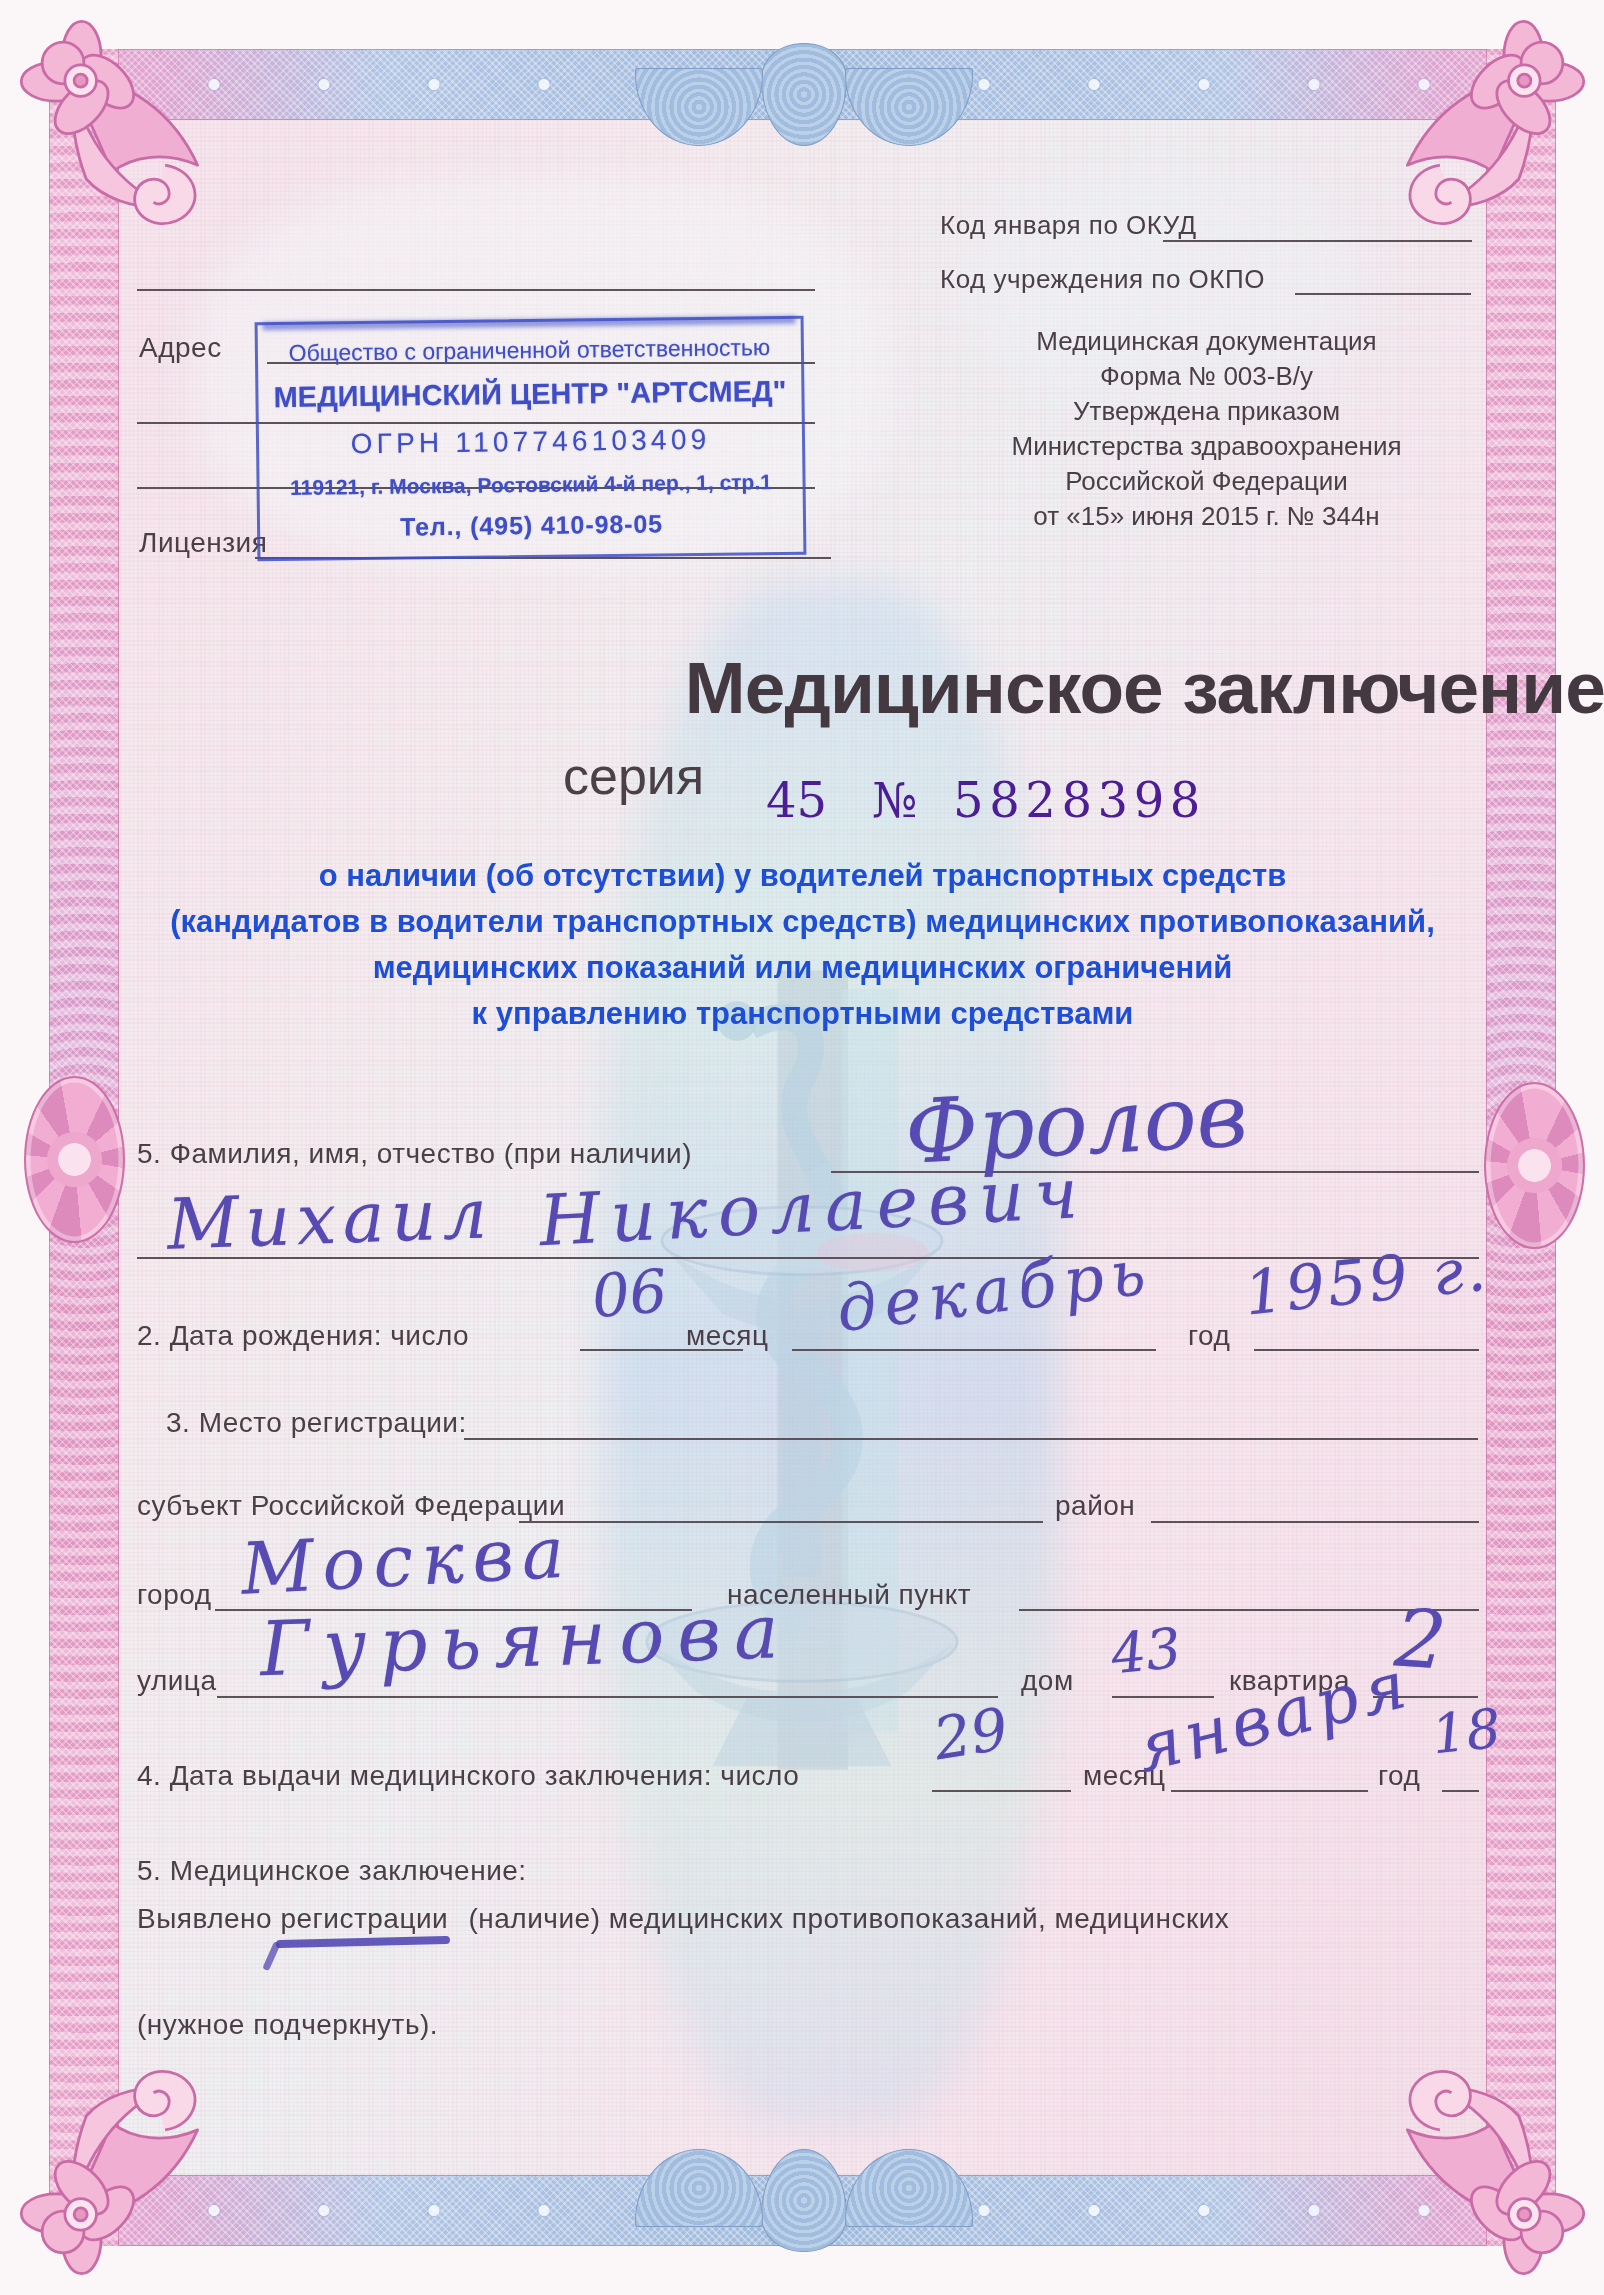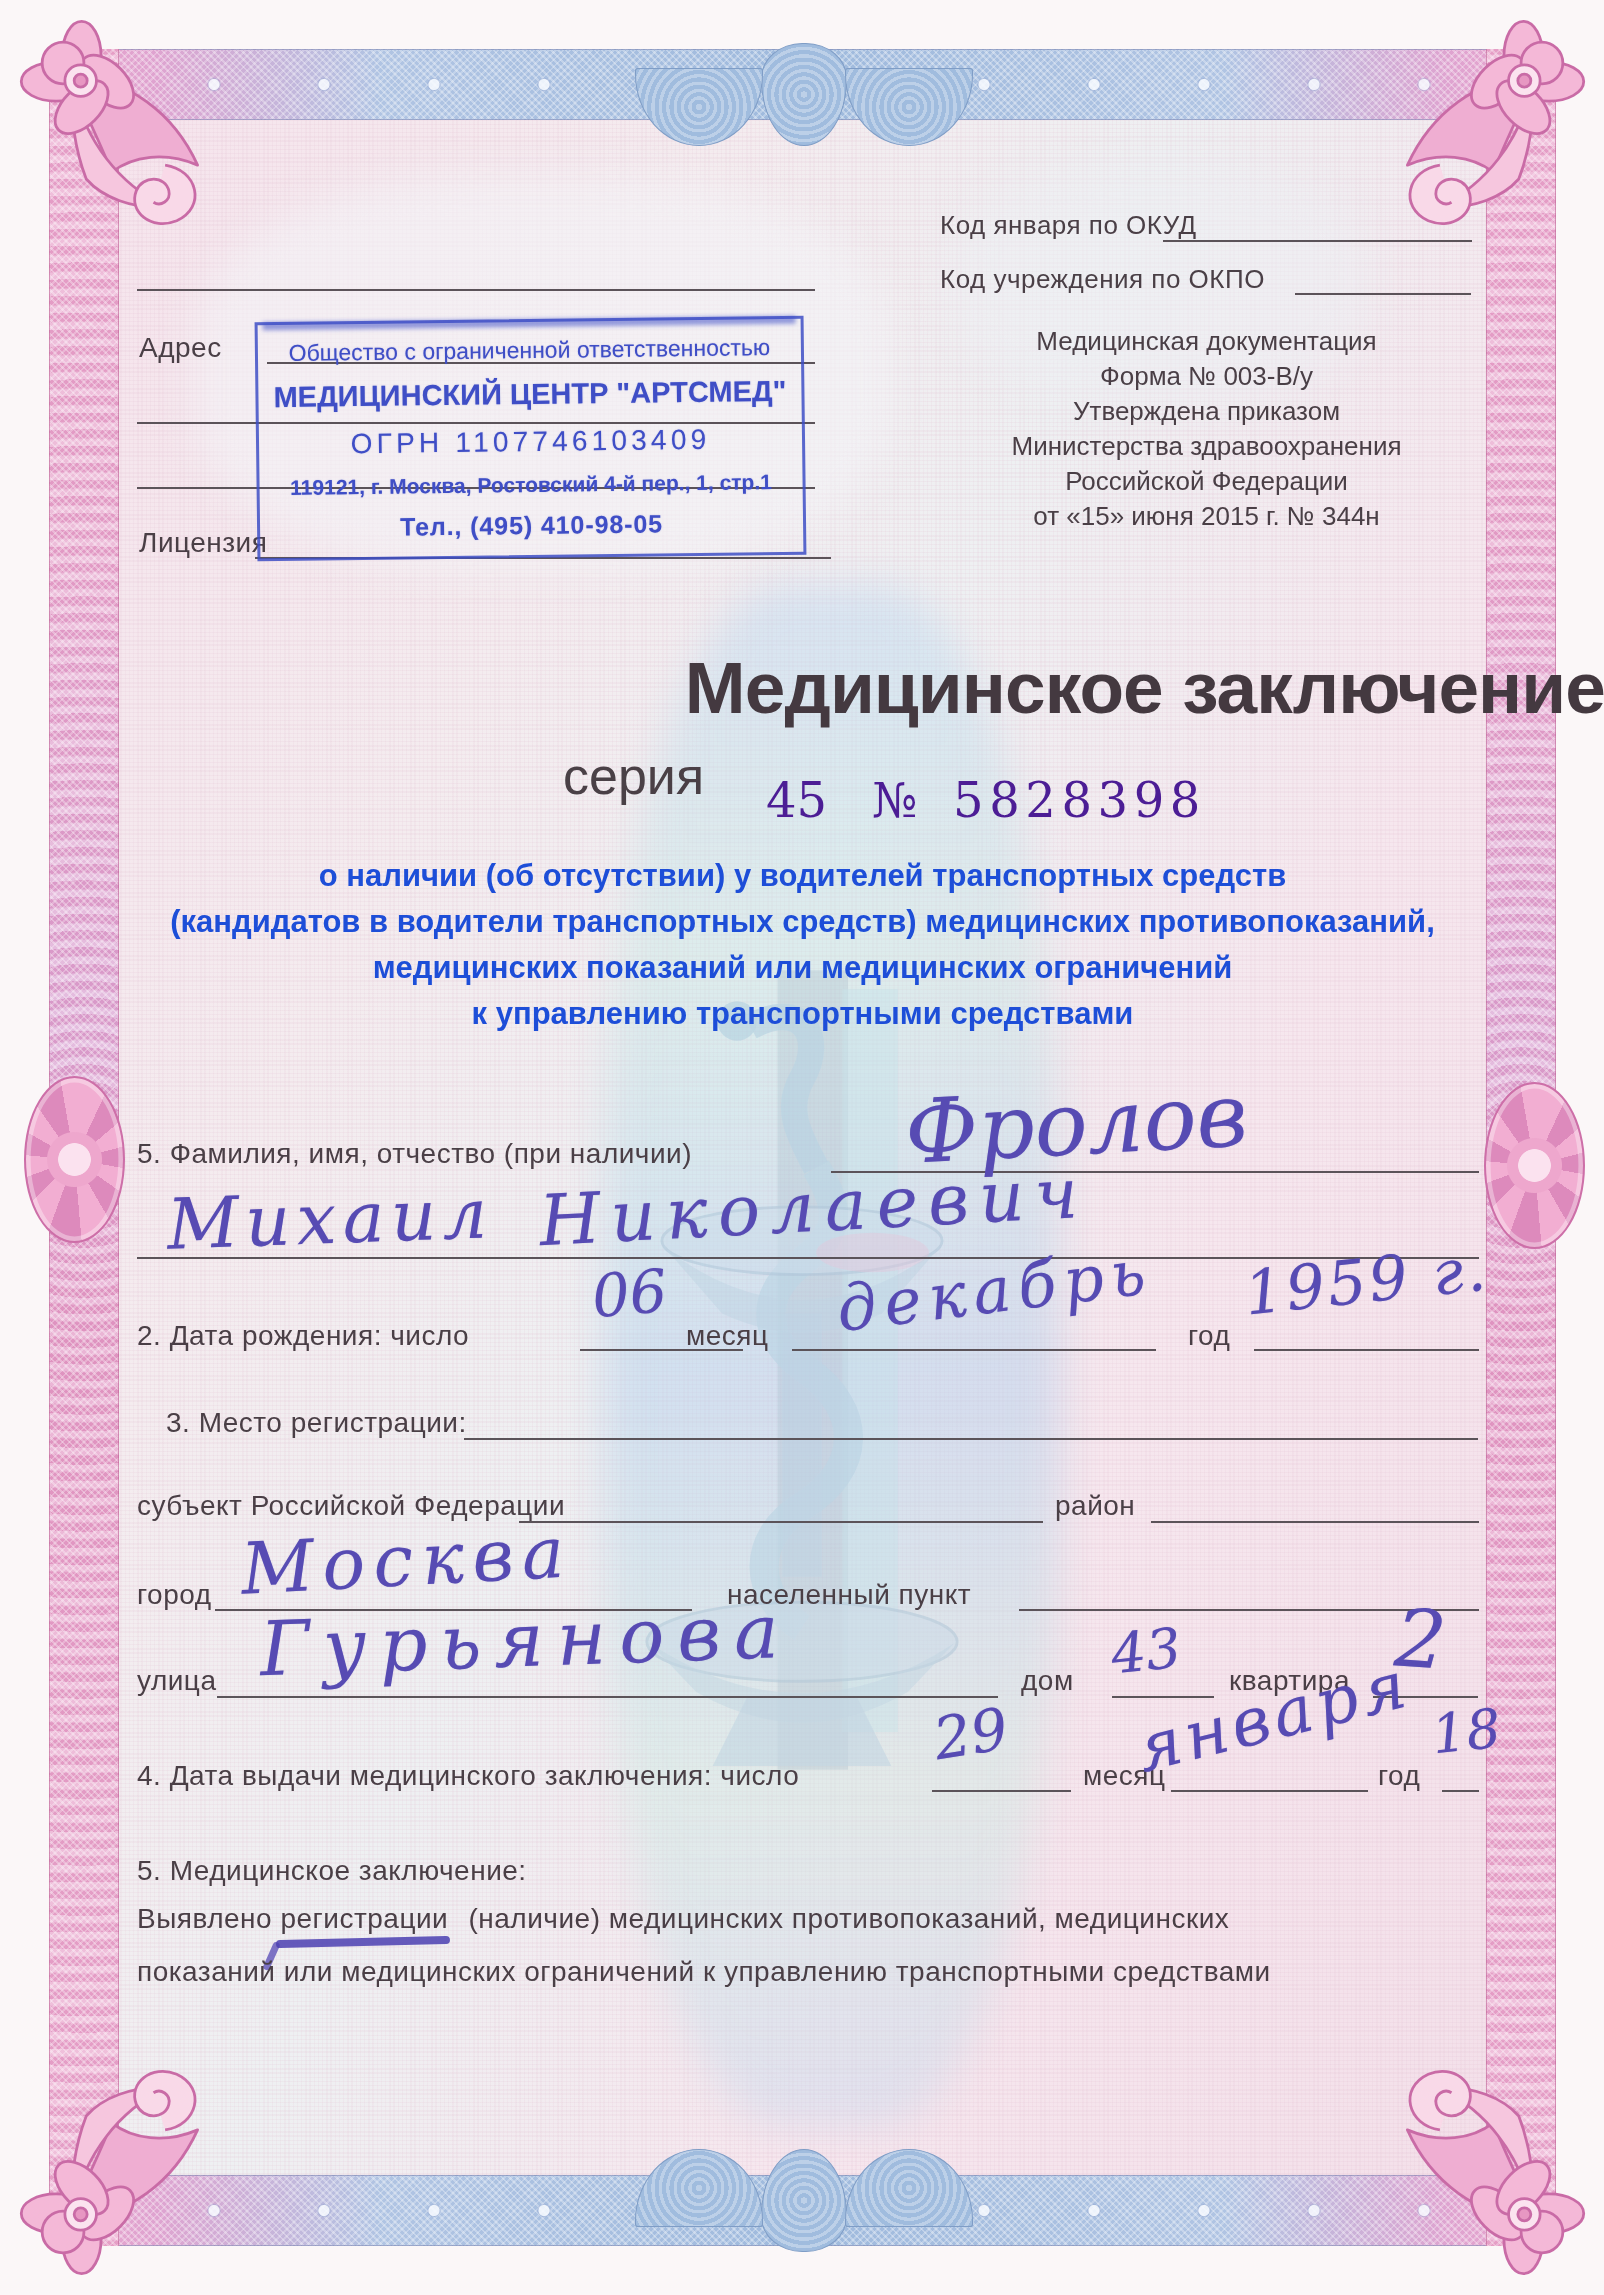--- a/index.html
+++ b/index.html
@@ -299,16 +299,16 @@
   <div class="hw" style="left:934px;top:1700px;font-size:58px;transform:rotate(-9deg);">29</div>
   <div class="hw" style="left:1134px;top:1678px;font-size:66px;letter-spacing:4.6px;transform:rotate(-14deg);">января</div>
   <div class="hw" style="left:1432px;top:1700px;font-size:54px;transform:rotate(-6deg);">18</div>
 
   <div class="lbl" style="left:137px;top:1855px;">5. Медицинское заключение:</div>
   <div class="concl" style="top:1903px;">
     <span>Выявлено</span>
     <span class="pen-word">регистрации</span>
     <span>(наличие) медицинских противопоказаний, медицинских</span>
   </div>
-  <div class="concl" style="top:1956px;">показаний или медицинских ограничений к управлению транспортными средствами</div>
+  <div class="concl" style="top:2009px;">(нужное подчеркнуть).</div>
 
 </div>
 
 
 </body></html>

